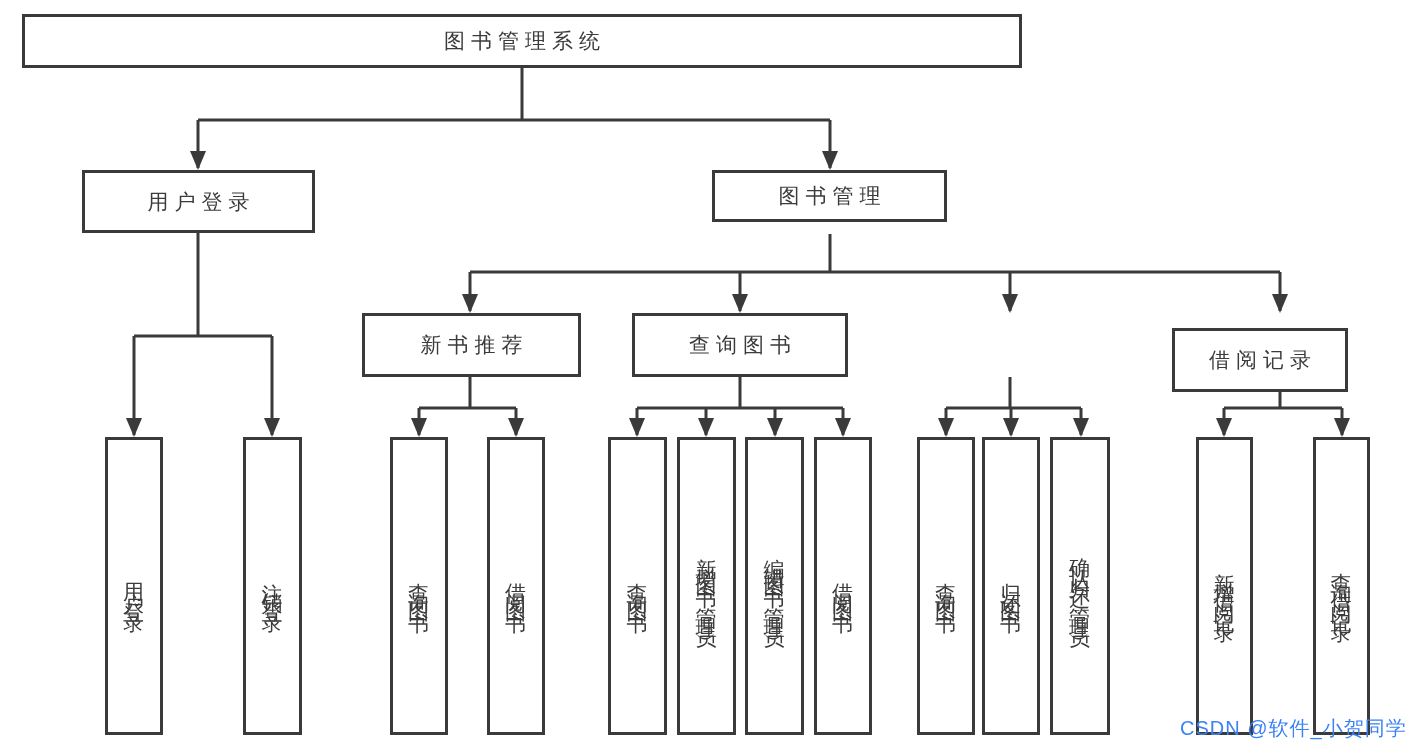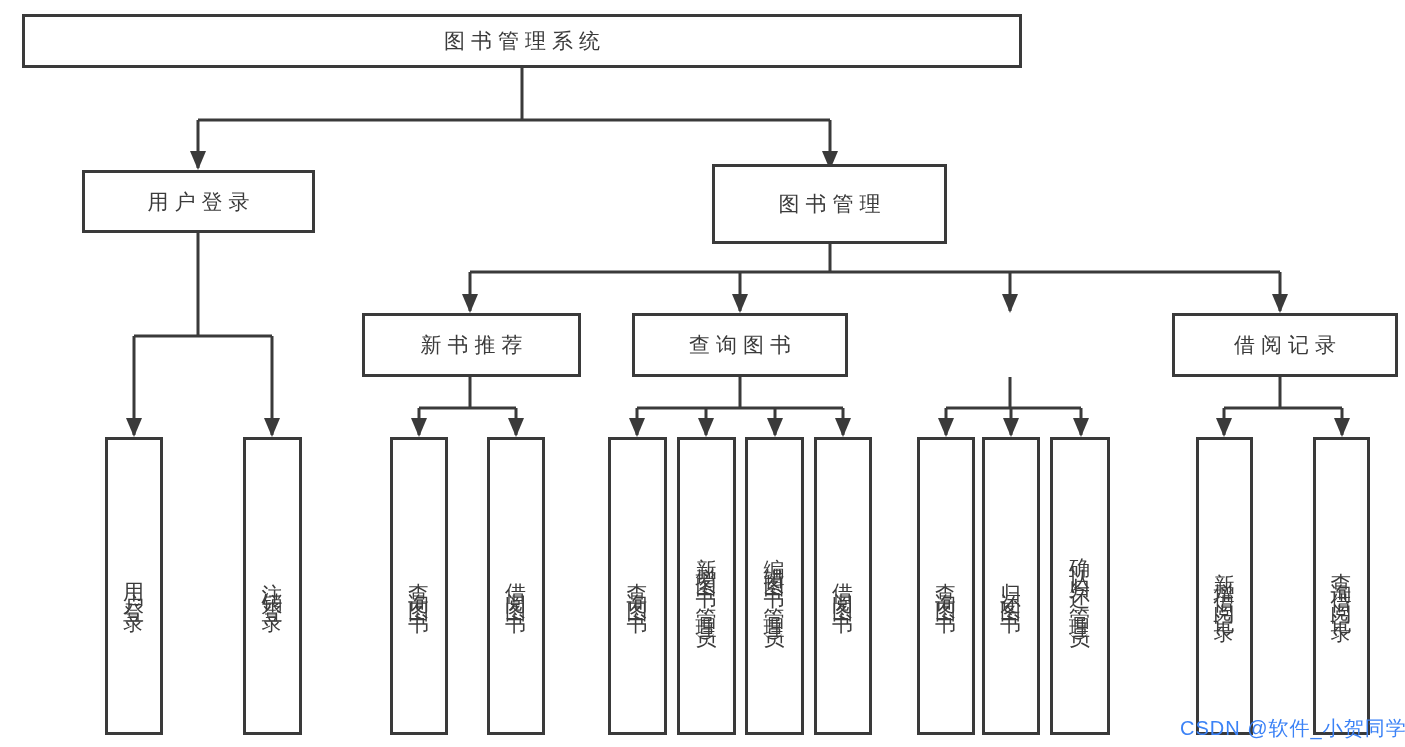--- a/index.html
+++ b/index.html
@@ -94,31 +94,31 @@
     <use href="#arrowhead" x="1342" y="437"></use>
   </svg>
 
   <div class="node hnode" style="left:22px;top:14px;width:1000px;height:54px">
     <span>图书管理系统</span>
   </div>
 
   <div class="node hnode" style="left:82px;top:170px;width:233px;height:63px">
     <span>用户登录</span>
   </div>
-  <div class="node hnode" style="left:712px;top:164px;width:235px;height:80px">
+  <div class="node hnode" style="left:712px;top:170px;width:235px;height:52px">
     <span>图书管理</span>
   </div>
 
   <div class="node hnode" style="left:362px;top:313px;width:219px;height:64px">
     <span>新书推荐</span>
   </div>
   <div class="node hnode" style="left:632px;top:313px;width:216px;height:64px">
     <span>查询图书</span>
   </div>
-  <div class="node hnode" style="left:1172px;top:313px;width:226px;height:64px">
+  <div class="node hnode" style="left:1172px;top:328px;width:176px;height:64px">
     <span>借阅记录</span>
   </div>
 
   <div class="node vnode" style="left:105px;top:437px;width:58px;height:298px">
     <span>用户登录</span>
   </div>
   <div class="node vnode" style="left:243px;top:437px;width:59px;height:298px">
     <span>注销登录</span>
   </div>
 

